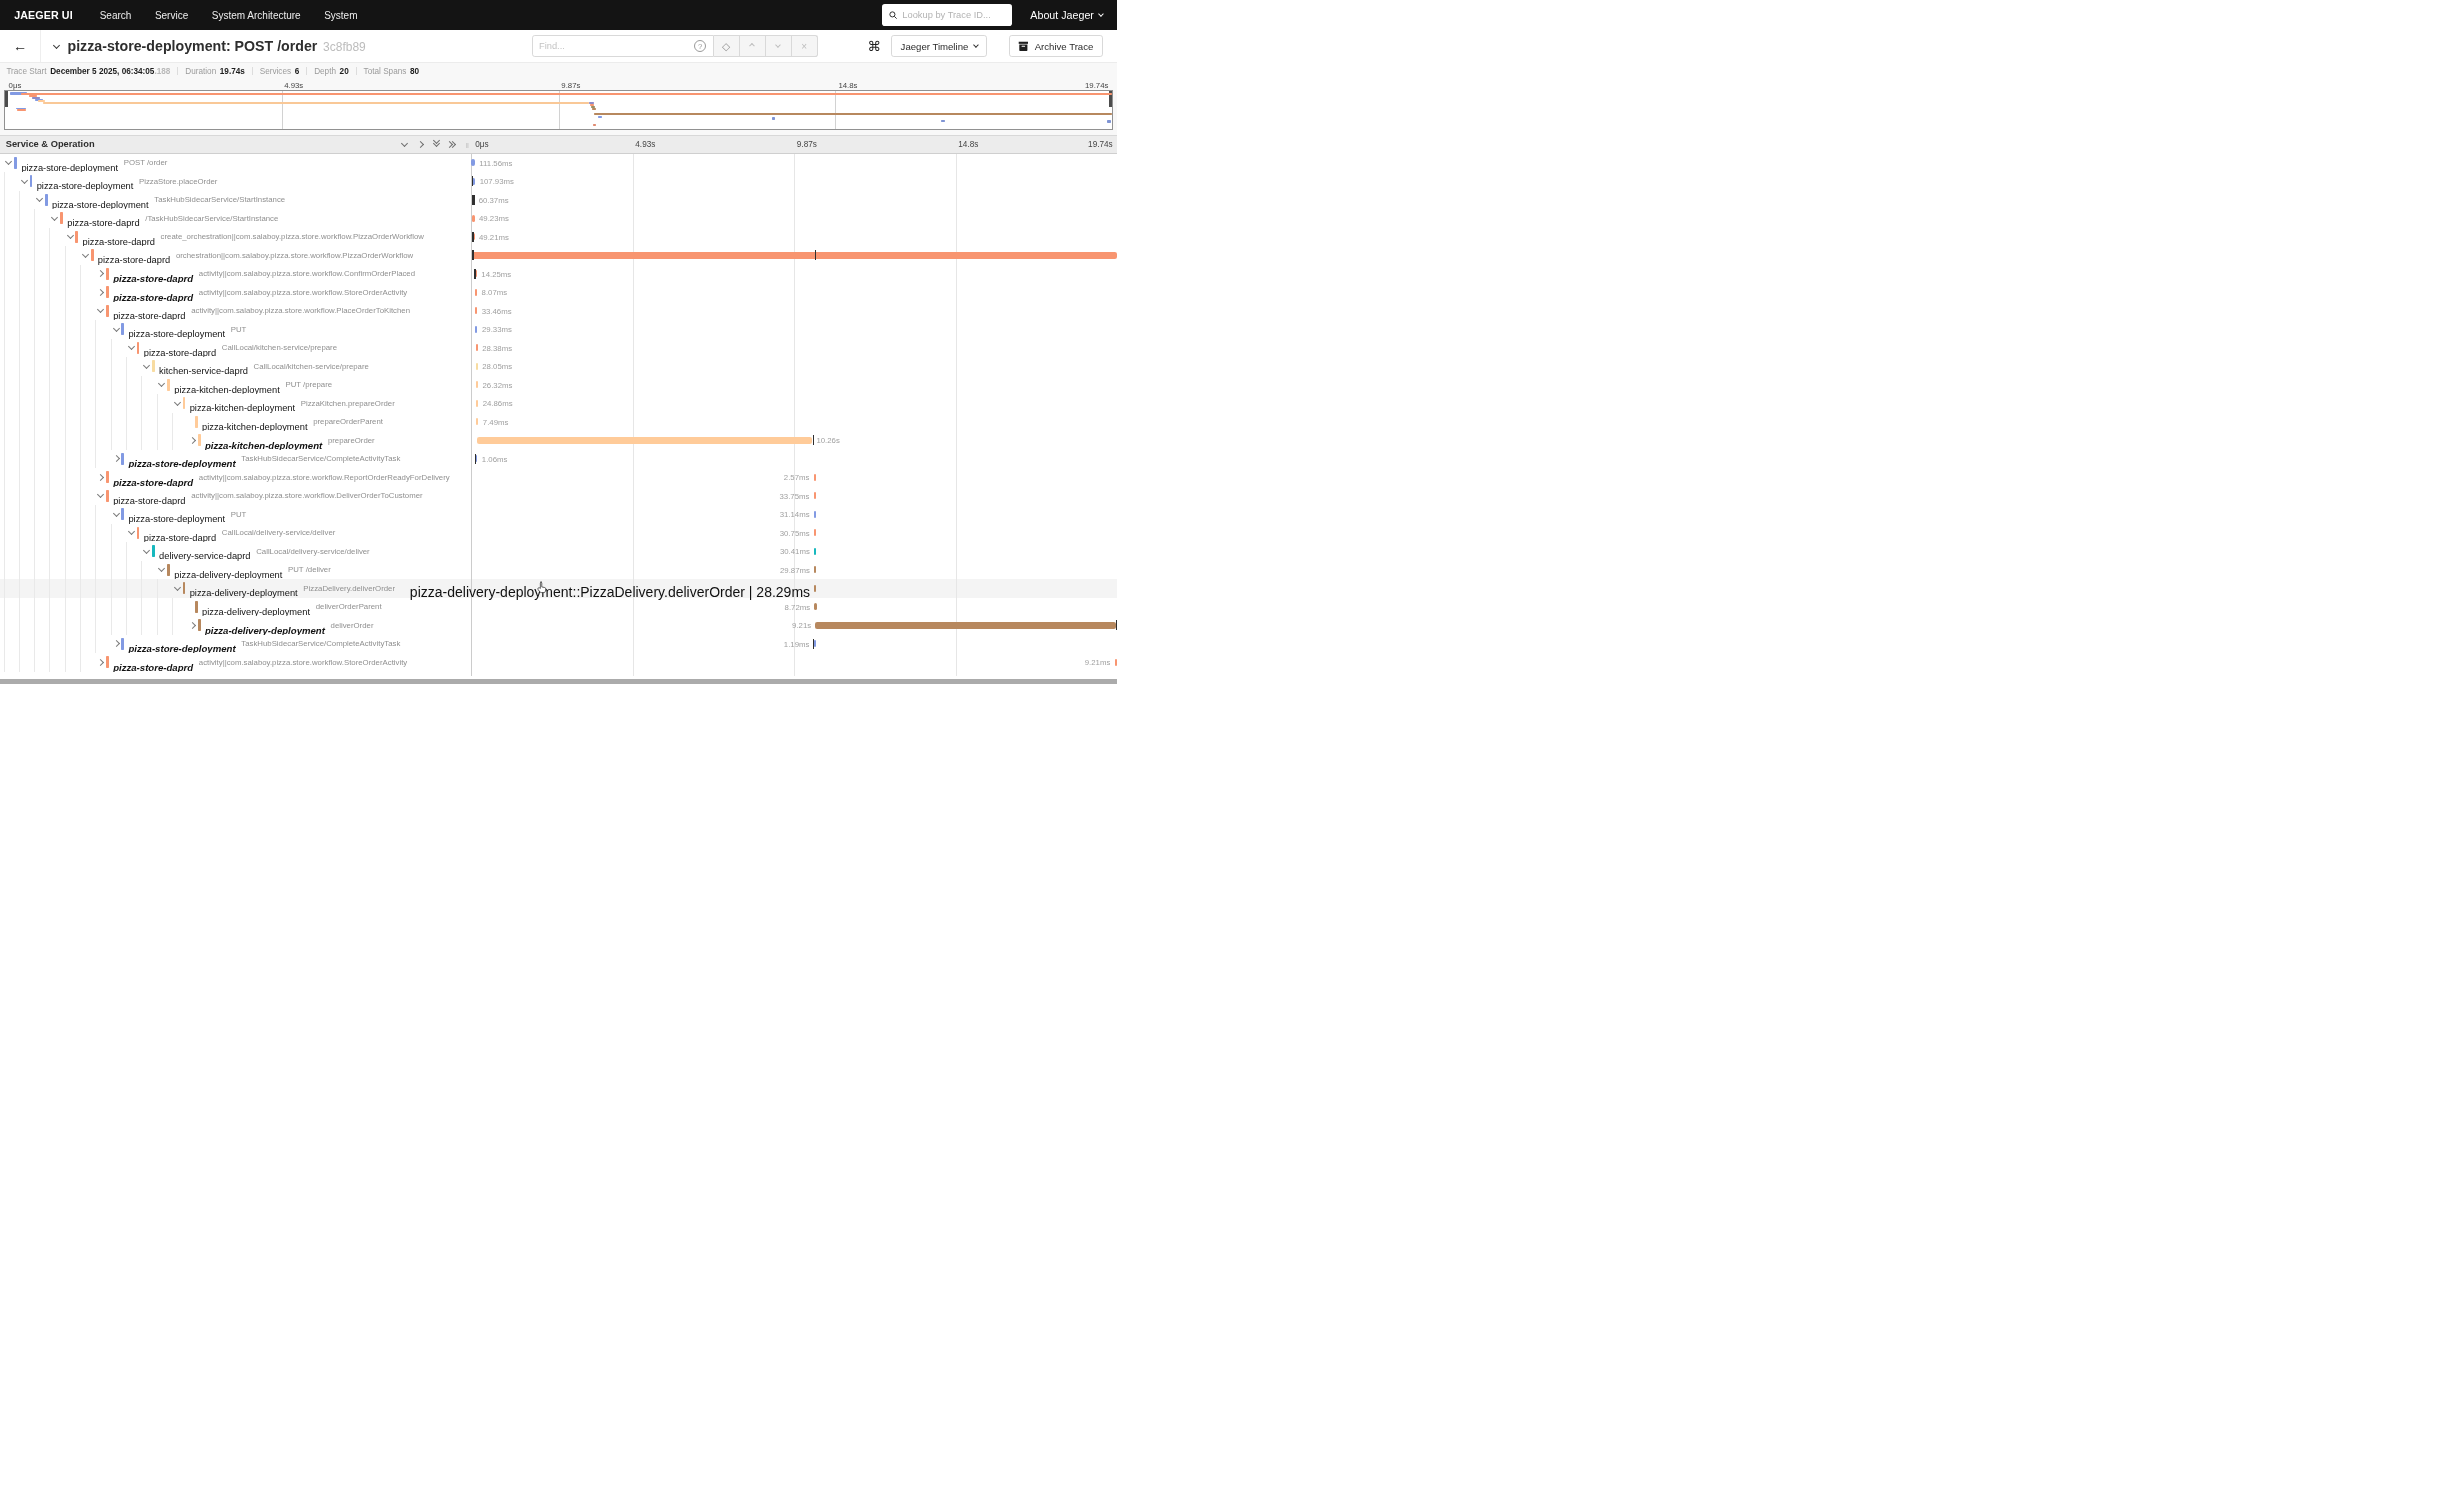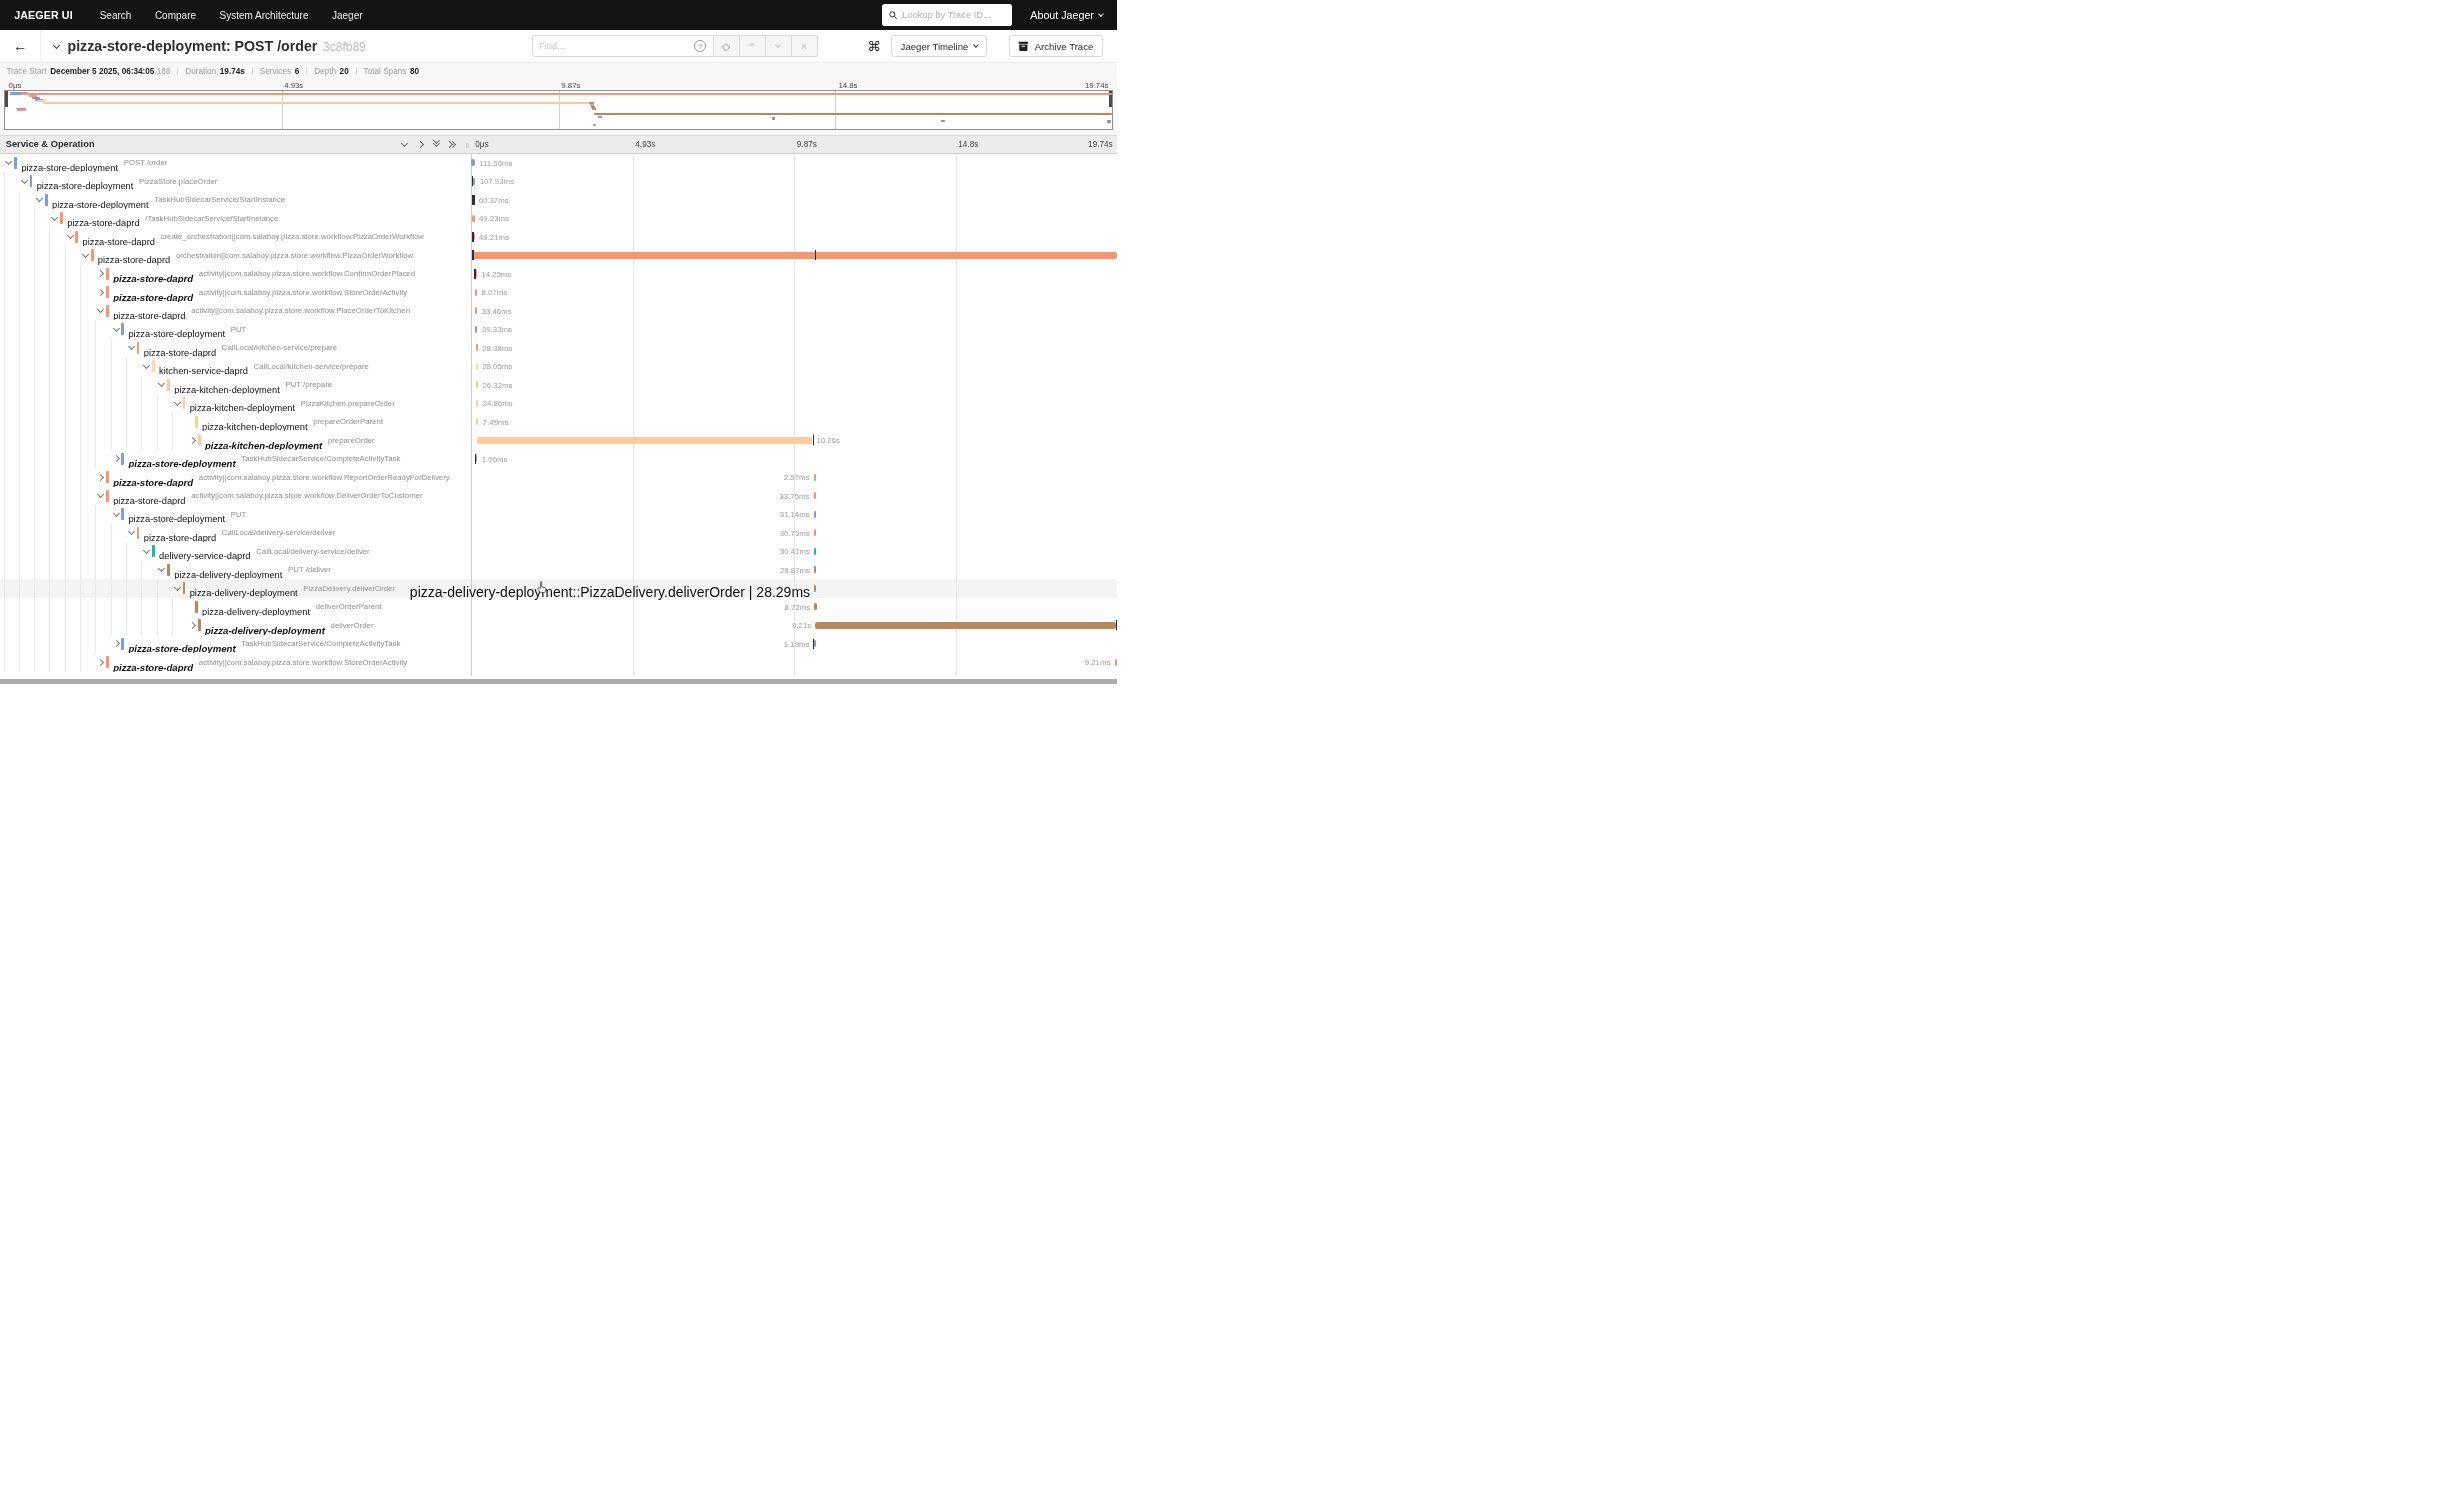--- a/index.html
+++ b/index.html
@@ -97,23 +97,23 @@
 </style>
 </head>
 <body>
 
 <div class="app">
 
   <div class="nav">
     <div class="brand">JAEGER UI</div>
     <div id="nav-links" style="display:flex;">
         <div class="nav-link">Search</div>
-        <div class="nav-link">Compare</div>
+        <div class="nav-link">Service</div>
         <div class="nav-link">System Architecture</div>
-        <div class="nav-link">Jaeger</div>
+        <div class="nav-link">System</div>
       </div>
     <div class="nav-right">
       <div class="lookup">
         <svg class="mag" viewBox="0 0 14 14">
             <circle cx="5.6" cy="5.6" r="4.2" fill="none" stroke="#2b2b2b" stroke-width="1.6"></circle>
             <line x1="8.8" y1="8.8" x2="12.6" y2="12.6" stroke="#2b2b2b" stroke-width="1.6"></line>
           </svg>
         <input placeholder="Lookup by Trace ID..." style="">
       </div>
       <div class="about">

